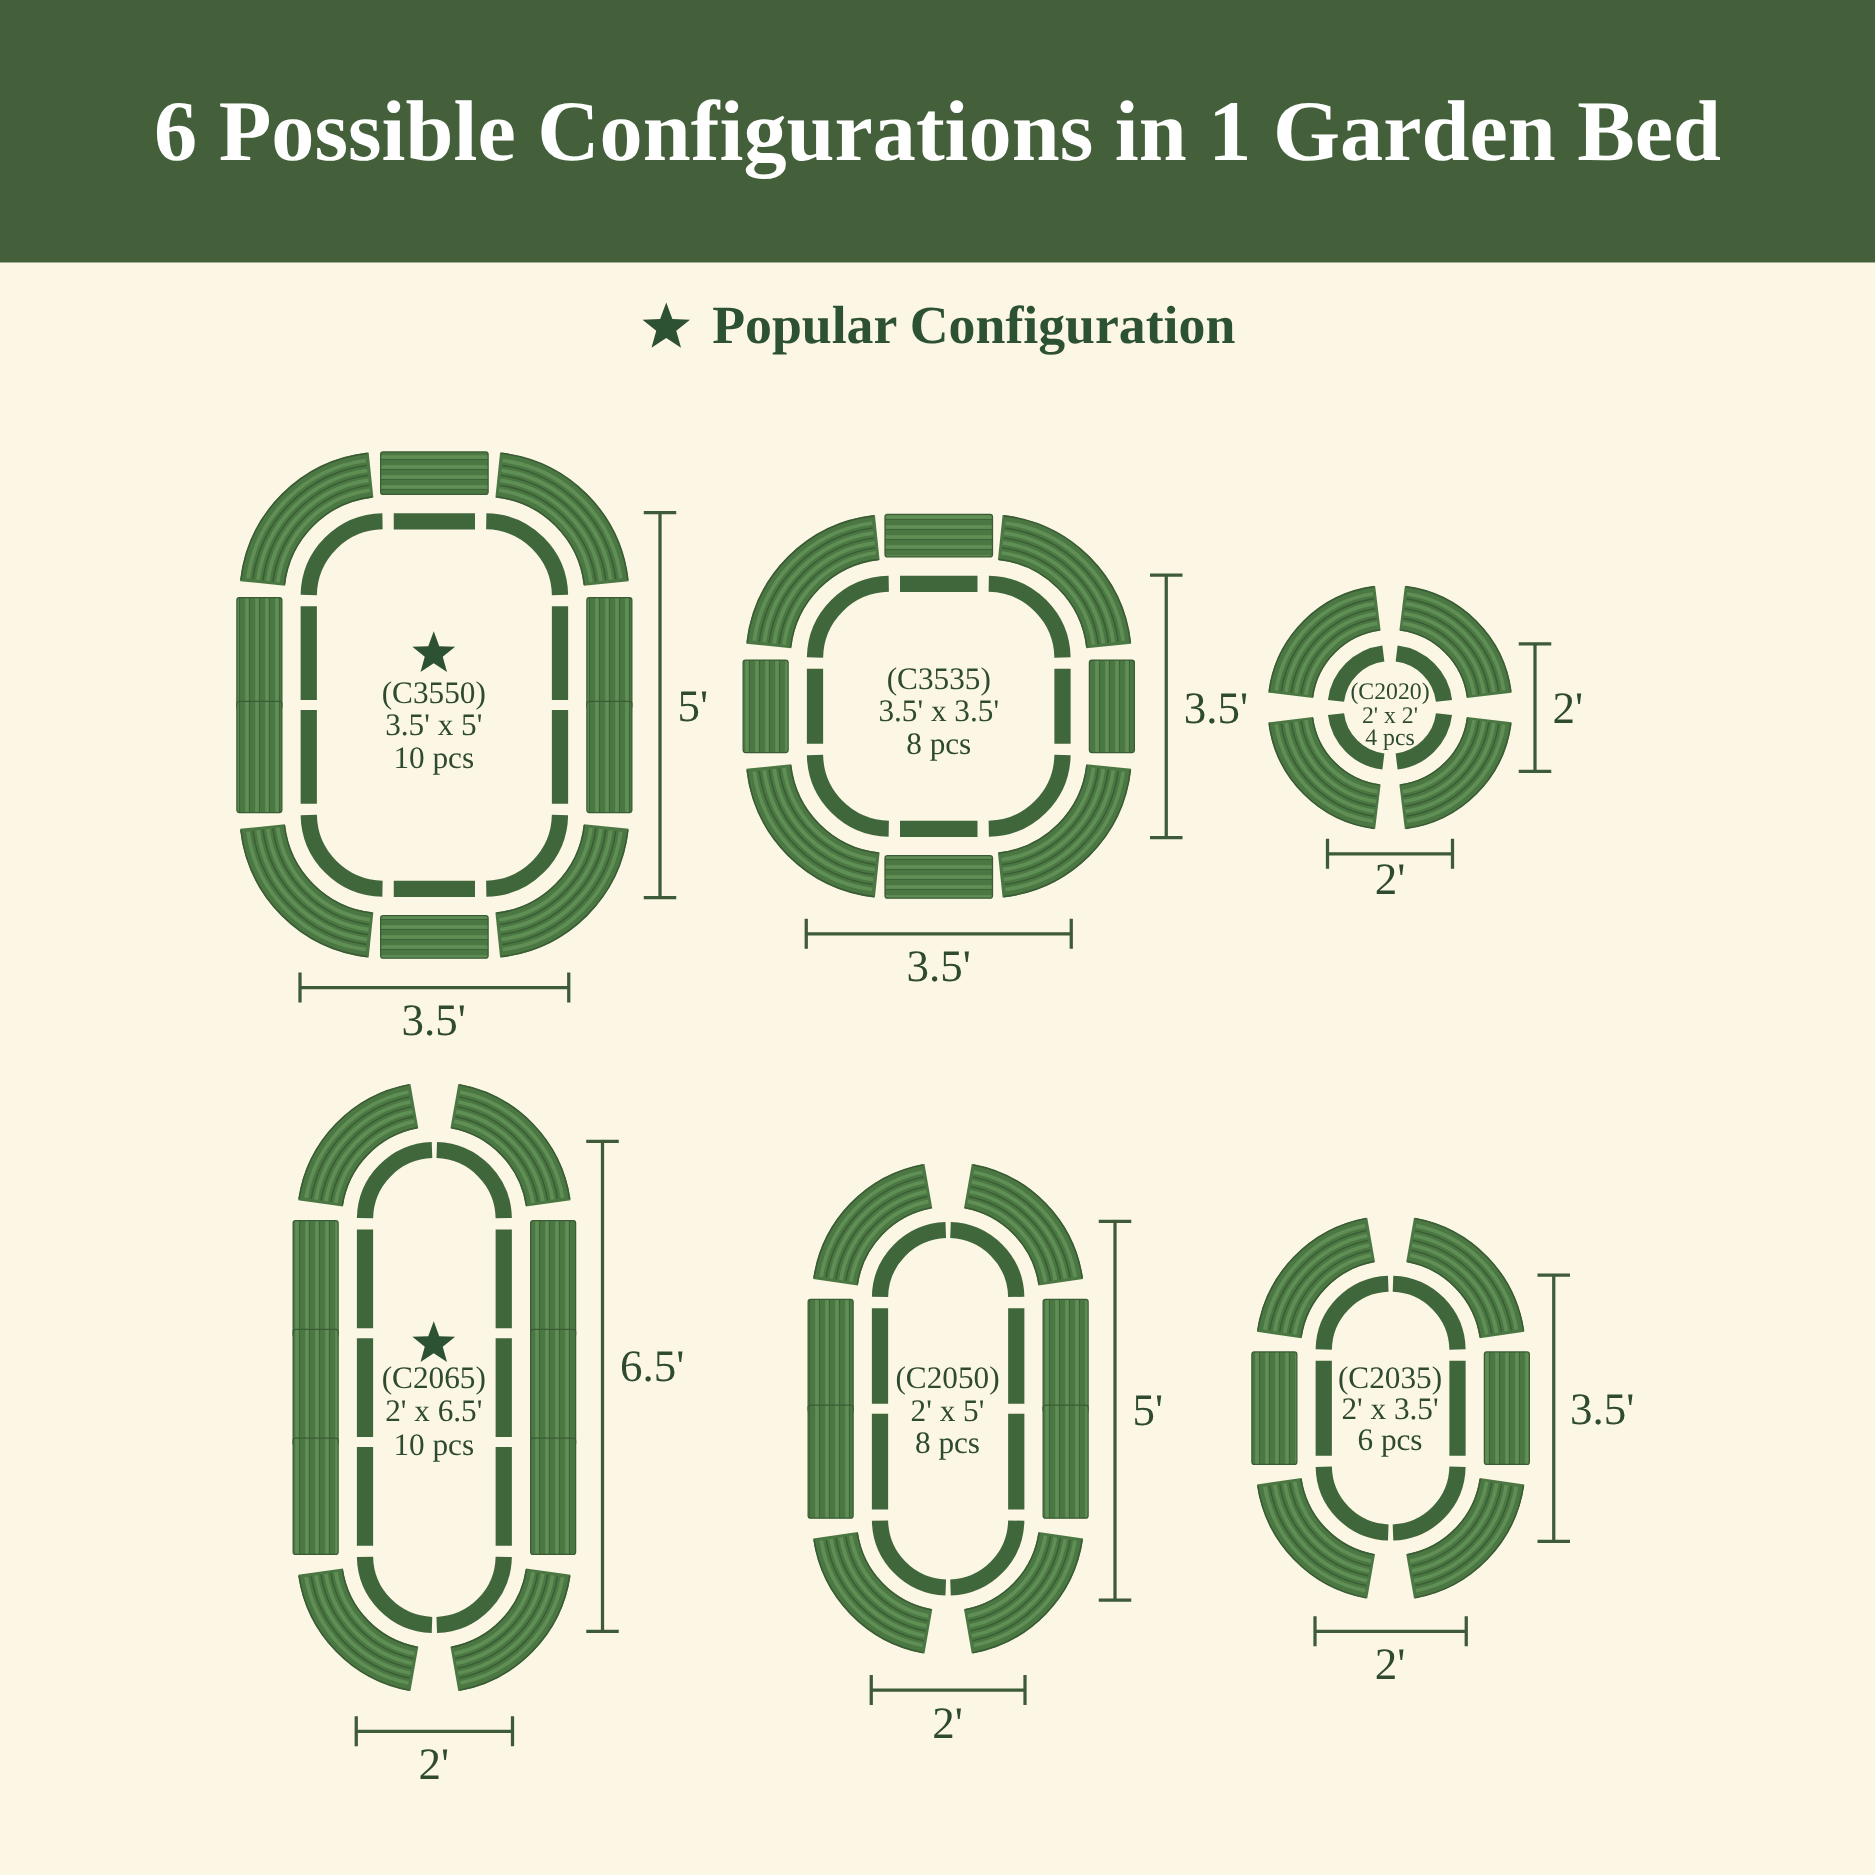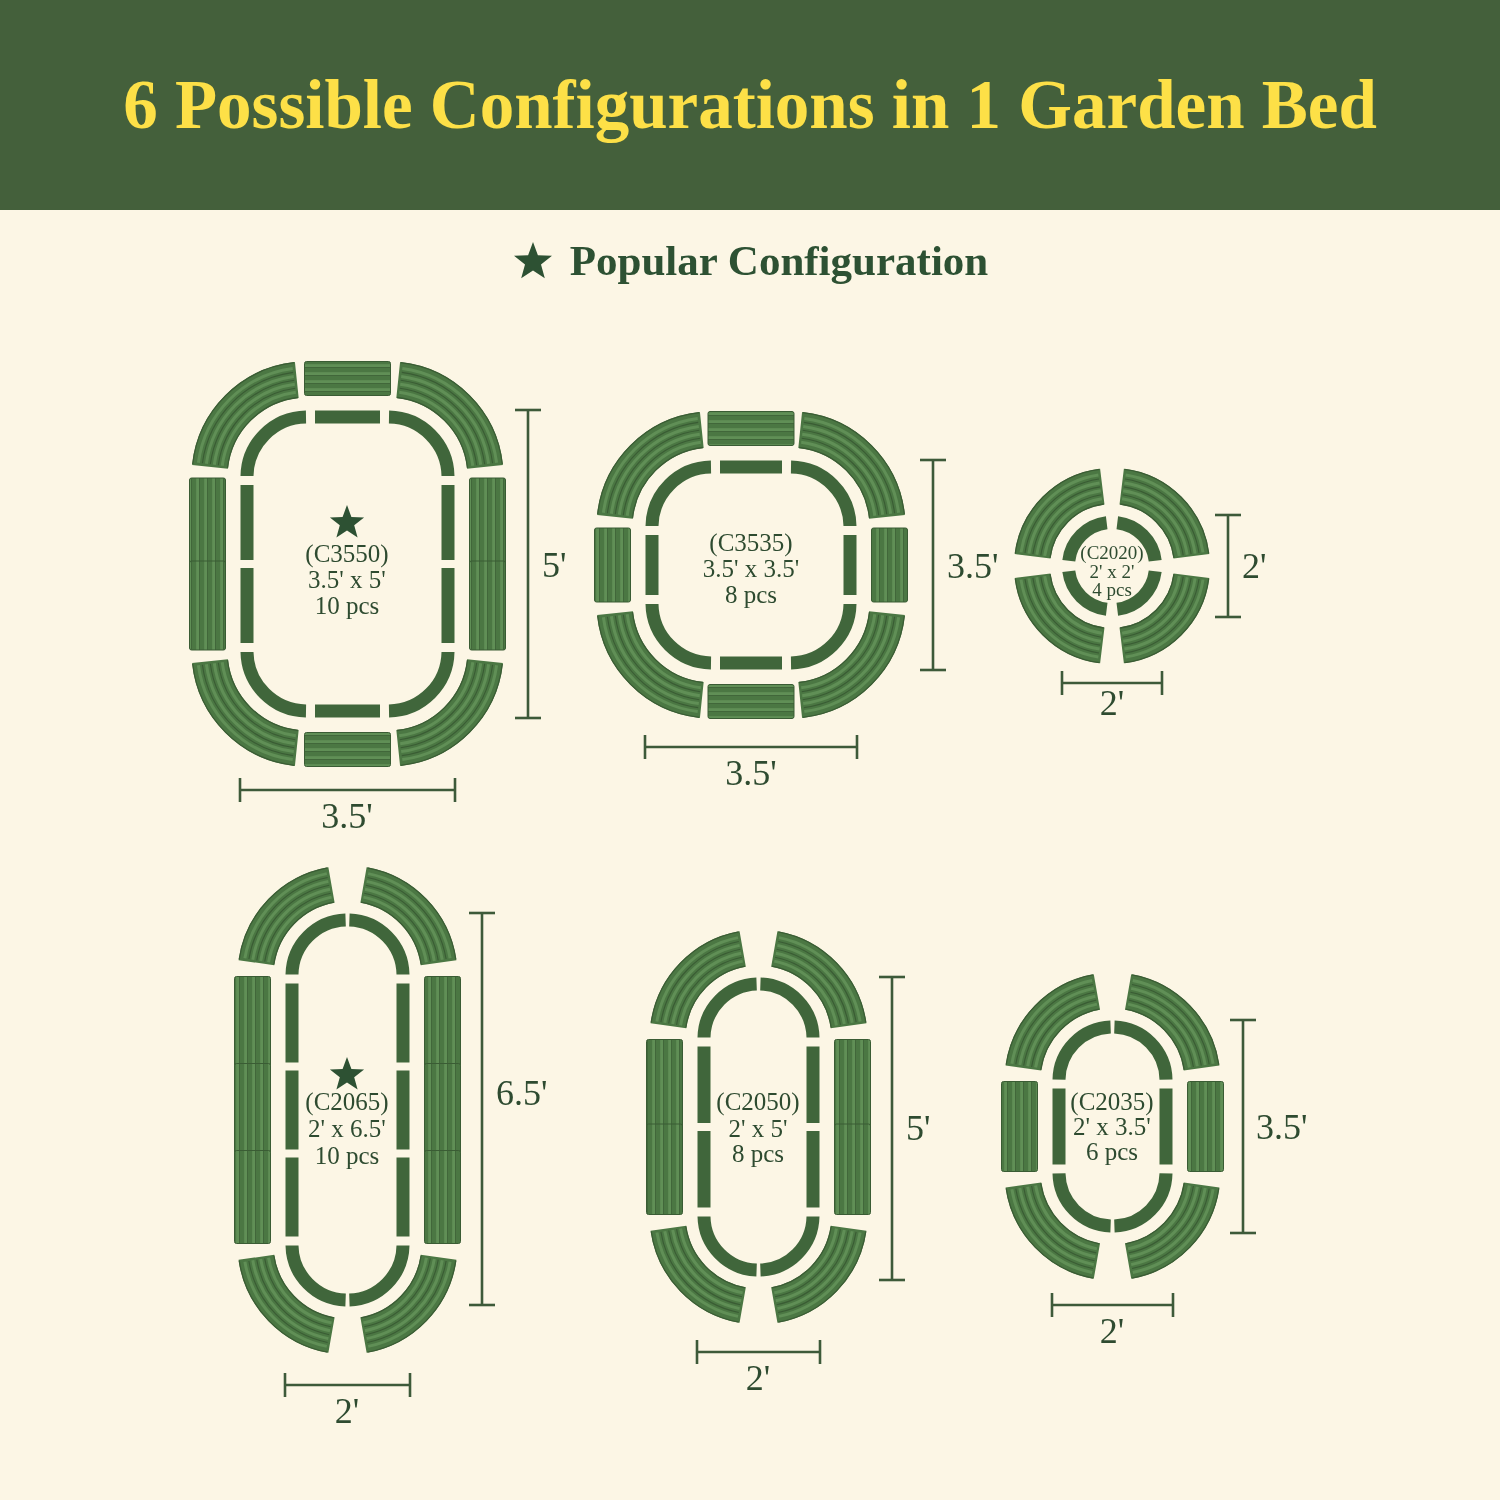--- a/index.html
+++ b/index.html
@@ -6,21 +6,21 @@
   body{
     width:1500px;height:1500px;position:relative;overflow:hidden;
     background:#fcf6e5;
     font-family:"Liberation Serif","DejaVu Serif",serif;
   }
   .banner{
     position:absolute;left:0;top:0;width:1500px;height:210px;
     background:#44603b;display:flex;align-items:center;justify-content:center;
   }
   .banner h1{
-    margin:0;color:#fde047;font-size:69px;font-weight:700;
+    margin:0;color:#ffffff;font-size:69px;font-weight:700;
     letter-spacing:0px;white-space:nowrap;
   }
   .subheading{
     position:absolute;left:0;top:230px;width:1500px;height:60px;
     display:flex;align-items:center;justify-content:center;gap:16px;
     color:#2d5133;
   }
   .subheading .label{font-size:43px;font-weight:700;}
   .subhead-star{width:42px;height:42px;}
   #diagram-canvas{position:absolute;left:0;top:0;}

